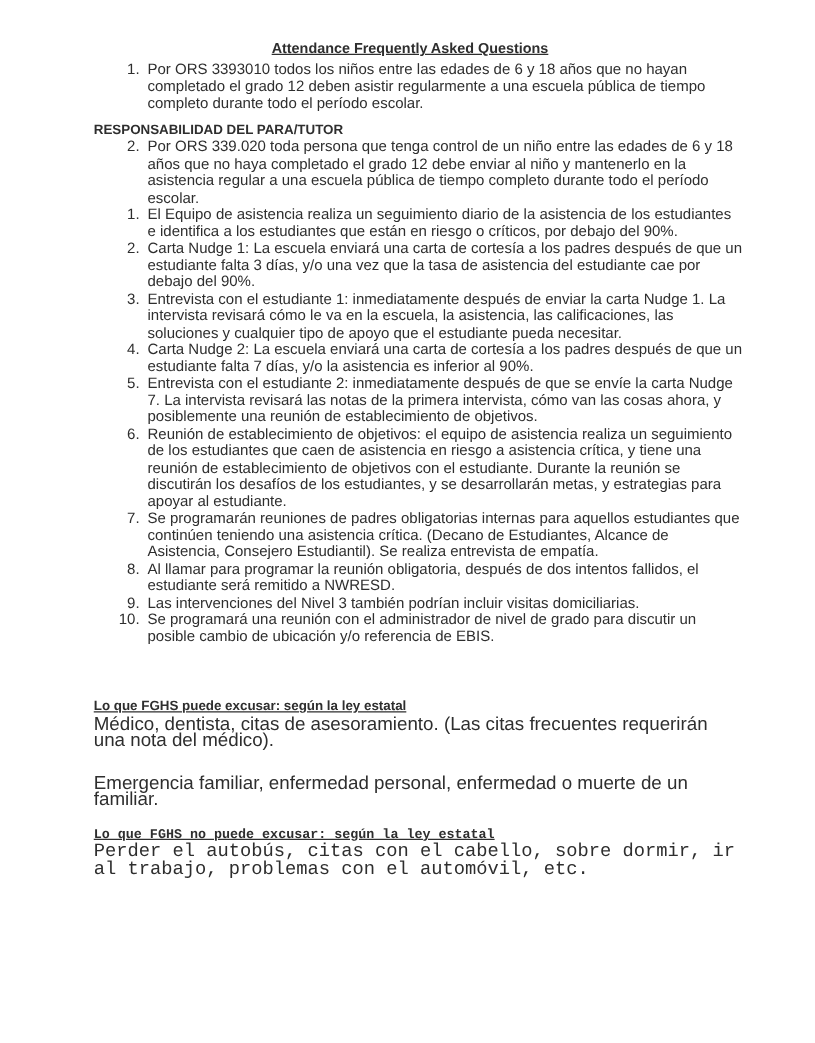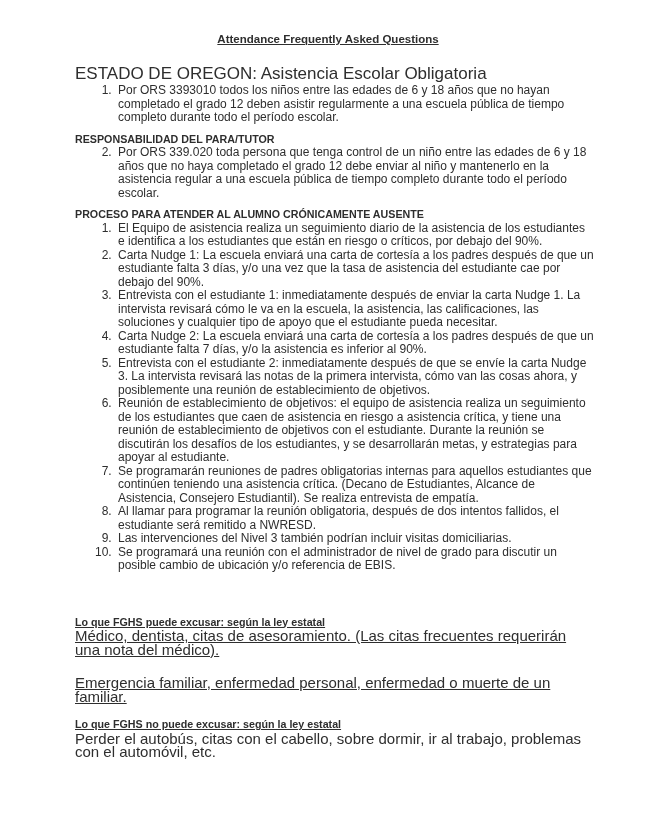--- a/index.html
+++ b/index.html
@@ -50,24 +50,24 @@
     margin: 0;
     padding: 0 0 0 40px;
     font-size: 12px;
     line-height: 13.5px;
   }
   ol.section-list li {
     padding-left: 3px;
   }
   .excuse-section.first {
     margin-top: 43px;
-    text-decoration: underline;
   }
   .excuse-section + .excuse-section {
     margin-top: 15px;
+    font-family: Liberation Mono, monospace;
   }
   h3.excuse-heading {
     margin: 0;
     font-size: 10.7px;
     font-weight: bold;
     line-height: 13.5px;
     text-decoration: underline;
   }
   .excuse-section p {
     margin: 0;
@@ -80,43 +80,41 @@
 </style>
 </head>
 <body>
 
 <div class="page">
 
   <header class="doc-title">
     <div class="title-line">Attendance Frequently Asked Questions</div>
   </header>
 
-  <h1 class="main-heading">ESTADO DE OREGON: Asistencia Escolar Obligatoria</h1>
 
   <section>
     <ol class="section-list" start="1">
       <li>Por ORS 3393010 todos los niños entre las edades de 6 y 18 años que no hayan completado el grado 12 deben asistir regularmente a una escuela pública de tiempo completo durante todo el período escolar.</li>
     </ol>
   </section>
 
   <section>
     <h2 class="section-heading">RESPONSABILIDAD DEL PARA/TUTOR</h2>
     <ol class="section-list" start="2">
       <li>Por ORS 339.020 toda persona que tenga control de un niño entre las edades de 6 y 18 años que no haya completado el grado 12 debe enviar al niño y mantenerlo en la asistencia regular a una escuela pública de tiempo completo durante todo el período escolar.</li>
     </ol>
   </section>
 
   <section>
-    <h2 class="section-heading">PROCESO PARA ATENDER AL ALUMNO CRÓNICAMENTE AUSENTE</h2>
     <ol class="section-list" start="1">
       <li>El Equipo de asistencia realiza un seguimiento diario de la asistencia de los estudiantes e identifica a los estudiantes que están en riesgo o críticos, por debajo del 90%.</li>
       <li>Carta Nudge 1: La escuela enviará una carta de cortesía a los padres después de que un estudiante falta 3 días, y/o una vez que la tasa de asistencia del estudiante cae por debajo del 90%.</li>
       <li>Entrevista con el estudiante 1: inmediatamente después de enviar la carta Nudge 1. La intervista revisará cómo le va en la escuela, la asistencia, las calificaciones, las soluciones y cualquier tipo de apoyo que el estudiante pueda necesitar.</li>
       <li>Carta Nudge 2:  La escuela enviará una carta de cortesía a los padres después de que un estudiante falta 7 días, y/o la asistencia es inferior al 90%.</li>
-      <li>Entrevista con el estudiante 2: inmediatamente después de que se envíe la carta Nudge 3. La intervista revisará las notas de la primera intervista, cómo van las cosas ahora, y posiblemente una reunión de establecimiento de objetivos.</li>
+      <li>Entrevista con el estudiante 2: inmediatamente después de que se envíe la carta Nudge 7. La intervista revisará las notas de la primera intervista, cómo van las cosas ahora, y posiblemente una reunión de establecimiento de objetivos.</li>
       <li>Reunión de establecimiento de objetivos: el equipo de asistencia realiza un seguimiento de los estudiantes que caen de asistencia en riesgo a asistencia crítica, y tiene una reunión de establecimiento de objetivos con el estudiante. Durante la reunión se discutirán los desafíos de los estudiantes, y se desarrollarán metas, y estrategias para apoyar al estudiante.</li>
       <li>Se programarán reuniones de padres obligatorias internas para aquellos estudiantes que continúen teniendo una asistencia crítica. (Decano de Estudiantes, Alcance de Asistencia, Consejero Estudiantil). Se realiza entrevista de empatía.</li>
       <li>Al llamar para programar la reunión obligatoria, después de dos intentos fallidos, el estudiante será remitido a NWRESD.</li>
       <li>Las intervenciones del Nivel 3 también podrían incluir visitas domiciliarias.</li>
       <li>Se programará una reunión con el administrador de nivel de grado para discutir un posible cambio de ubicación y/o referencia de EBIS.</li>
     </ol>
   </section>
 
   <section class="excuse-section first">
     <h3 class="excuse-heading">Lo que FGHS puede excusar: según la ley estatal</h3>

